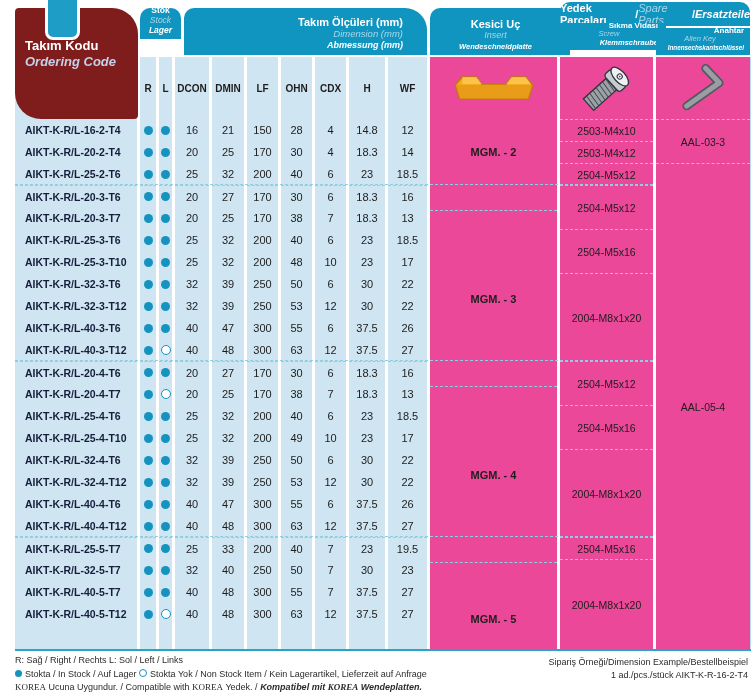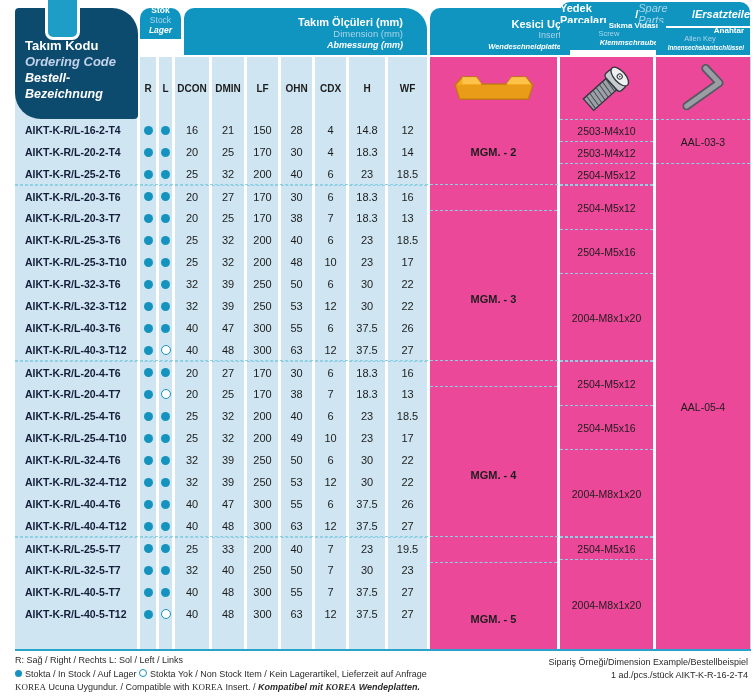--- a/index.html
+++ b/index.html
@@ -3,40 +3,40 @@
 <meta charset="utf-8">
 <style>
   html,body{margin:0;padding:0;background:#fff;}
   .page{position:relative;width:756px;height:698px;background:#ffffff;overflow:hidden;
         font-family:"Liberation Sans",sans-serif;-webkit-font-smoothing:antialiased;}
 
   
   .band{position:absolute;background:#1095c1;color:#fff;box-sizing:border-box;z-index:4;}
   .hdr3{display:flex;flex-direction:column;justify-content:flex-end;text-align:right;}
   .hdr3 .t1{font-weight:bold;}
-  .hdr3 .t2{color:#a9d5e8;}
+  .hdr3 .t2{font-style:italic;color:#a9d5e8;}
   .hdr3 .t3{font-weight:bold;font-style:italic;}
 
-  .navybox{position:absolute;left:15px;top:8px;width:123px;height:111px;background:#0c4a6e;
+  .navybox{position:absolute;left:15px;top:8px;width:123px;height:111px;background:#7f1d1d;
            border-radius:4px 26px 4px 26px;z-index:4;color:#fff;box-sizing:border-box;
            padding:30px 0 4px 10px;line-height:16px;font-size:13px;}
   .navybox .t1{font-weight:bold;}
   .navybox .t2{font-weight:bold;font-style:italic;color:#c3d2ea;}
   .navybox .t3{font-weight:bold;font-style:italic;font-size:12.5px;}
 
   .cornertab{position:absolute;left:45px;top:-8px;width:29px;height:42px;background:#1e9dc7;
              border:3px solid #fff;border-radius:8px;z-index:6;}
 
   .stok-band{left:140px;top:8px;width:41px;height:31px;border-radius:10px 10px 0 0;
              font-size:8.5px;line-height:10px;padding:0 0 4px 0;text-align:center;}
   .dims-band{left:184px;top:8px;width:243px;height:47px;border-radius:10px 22px 0 0;
              font-size:11px;line-height:11.5px;padding:0 24px 4px 0;}
   .dims-band .t2{font-size:9.5px;} .dims-band .t3{font-size:9px;}
   .kesici-band{left:430px;top:8px;width:140px;height:47px;border-radius:10px 10px 0 0;
-             font-size:11px;line-height:11px;padding:0 9px 3px 0;}
+             font-size:11px;line-height:11px;padding:0 9px 3px 0;align-items:center;}
   .kesici-band .t2{font-size:9px;} .kesici-band .t3{font-size:7.5px;}
   .yedek-band{left:560px;top:2px;width:190px;height:24px;border-radius:10px 10px 0 0;
              font-size:11px;display:flex;align-items:center;justify-content:center;}
   .screw-band{left:560px;top:23px;width:106px;height:27px;font-size:8px;line-height:8.5px;
              padding:0 8px 3px 0;}
   .allen-band{left:656px;top:28px;width:94px;height:27px;font-size:8px;line-height:8.5px;
              padding:0 6px 3px 0;}
   .allen-band .t3{font-size:6.3px;}
   .screw-band .t2,.allen-band .t2{font-size:7.5px;text-align:center;}
   .screw-band .t3{font-size:7.5px;}
@@ -486,21 +486,20 @@
         <path d="M38,7 L54,24 L16,51" fill="none" stroke="#989ea4" stroke-width="6" stroke-linecap="round" stroke-linejoin="round"></path>
       </svg>
     </div>
   <div class="span-cell dash-top" style="height: 44px;">AAL-03-3</div>
       <div class="span-cell dash-top" style="height: 487px;">AAL-05-4</div>
     </div>
 
   <div class="navybox">
     <div class="t1">Takım Kodu</div>
     <div class="t2">Ordering Code</div>
-    <div class="t3">Bestell-Bezeichnung</div>
   </div>
   <div class="cornertab"></div>
 
   <div class="band hdr3 stok-band">
     <div class="t1">Stok</div>
     <div class="t2">Stock</div>
     <div class="t3">Lager</div>
   </div>
 
   <div class="band hdr3 dims-band">
@@ -534,20 +533,20 @@
     <div class="t2">Allen Key</div>
     <div class="t3">Innensechskantschlüssel</div>
   </div>
 
   <div class="bottomline"></div>
   <div class="rightedge"></div>
 
   <div class="footer-left">
     <div><span>R: Sağ / Right / </span><span class="seg-i">Rechts</span><span>   L: Sol / Left / </span><span class="seg-i">Links</span></div>
     <div><span class="fdot"></span><span>Stokta / In Stock / </span><span class="seg-i">Auf Lager</span><span>   </span><span class="fdot open"></span><span>Stokta Yok / Non Stock Item / </span><span class="seg-i">Kein Lagerartikel, Lieferzeit auf Anfrage</span></div>
-    <div><span class="seg-serif">KOREA</span><span> Ucuna Uygundur. / Compatible with </span><span class="seg-serif">KOREA</span><span> Insert. / </span><span class="seg-bi">Kompatibel mit </span><span class="seg-serif-bi">KOREA</span><span class="seg-bi"> Wendeplatten.</span></div>
+    <div><span class="seg-serif">KOREA</span><span> Ucuna Uygundur. / Compatible with </span><span class="seg-serif">KOREA</span><span> Yedek. / </span><span class="seg-bi">Kompatibel mit </span><span class="seg-serif-bi">KOREA</span><span class="seg-bi"> Wendeplatten.</span></div>
   </div>
   <div class="footer-right">
     <div><span>Sipariş Örneği/Dimension Example/</span><span class="seg-i">Bestellbeispiel</span></div>
     <div>1 ad./pcs./stück AIKT-K-R-16-2-T4</div>
   </div>
 
 </div>
 
 </body></html>

